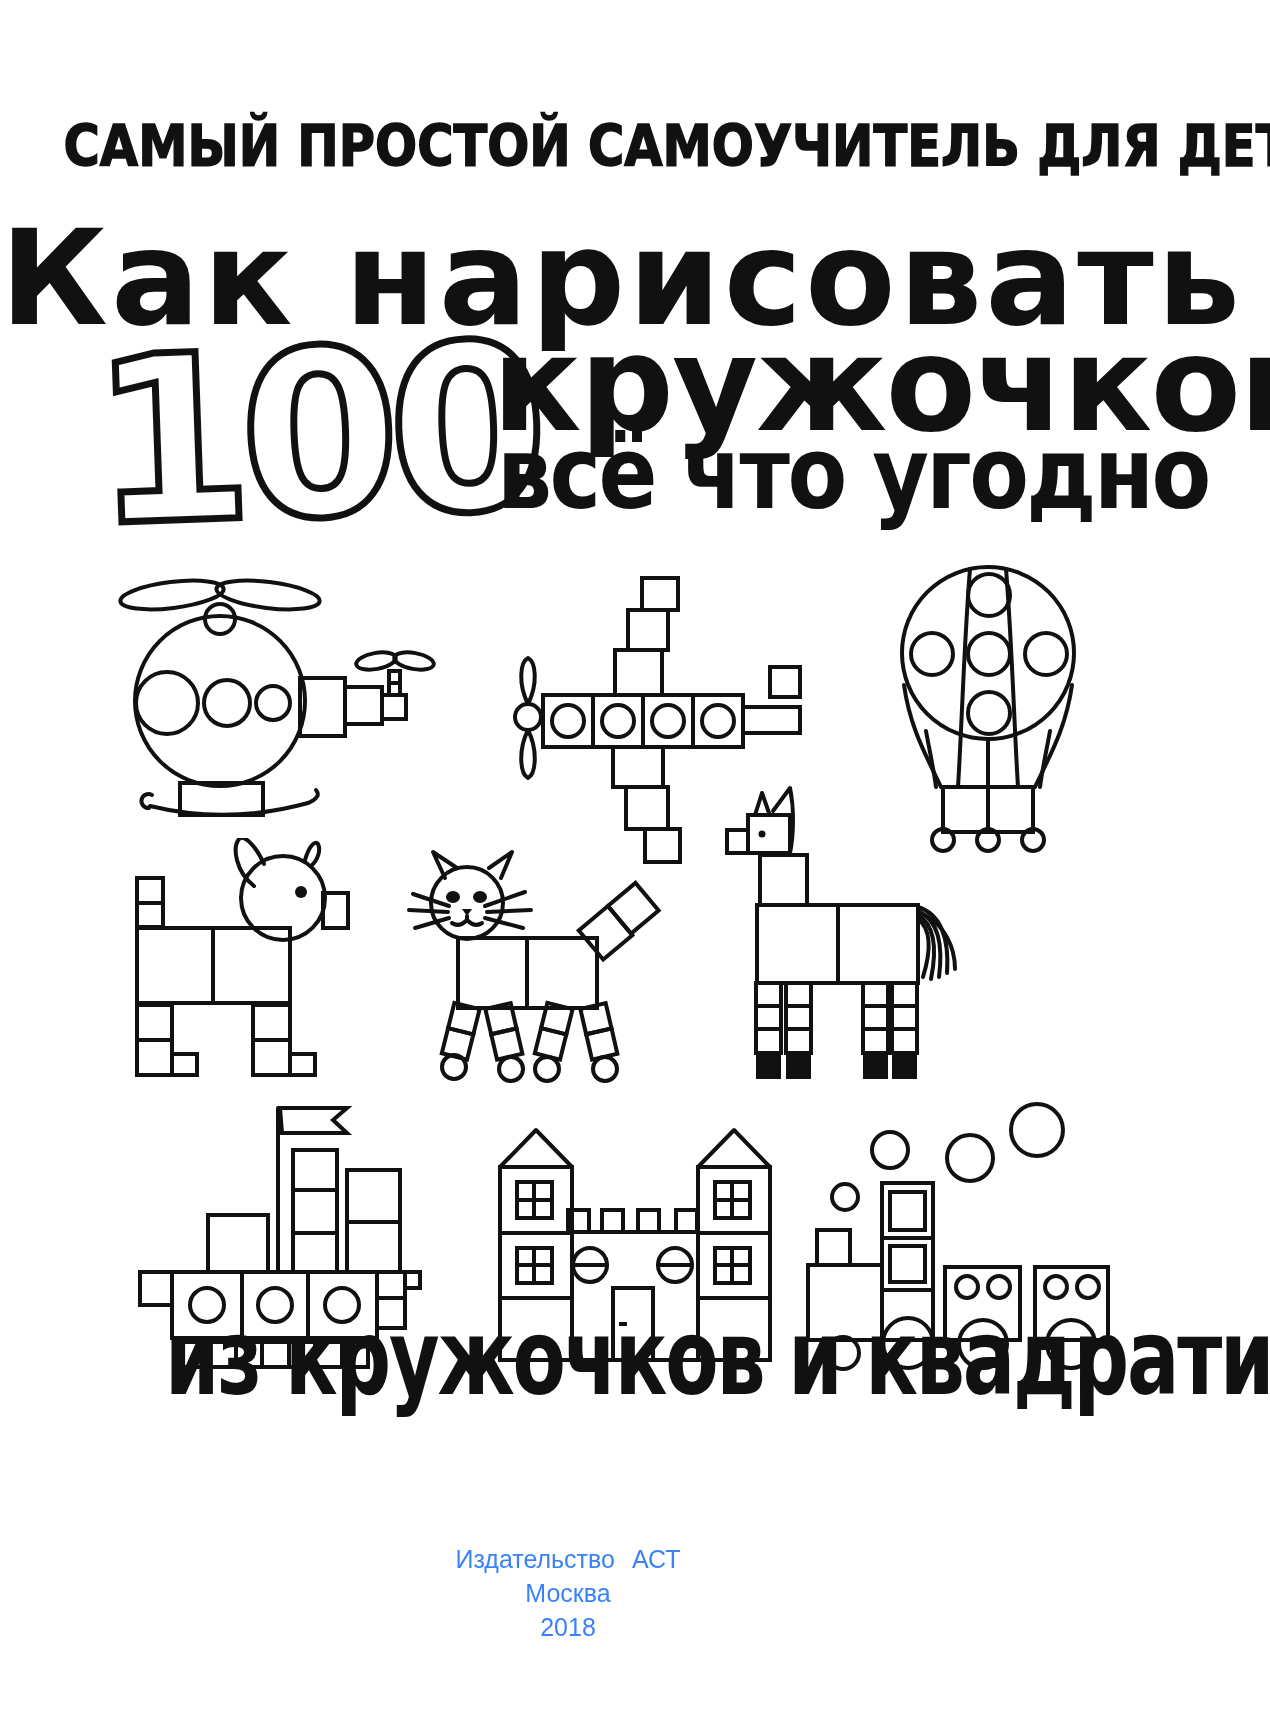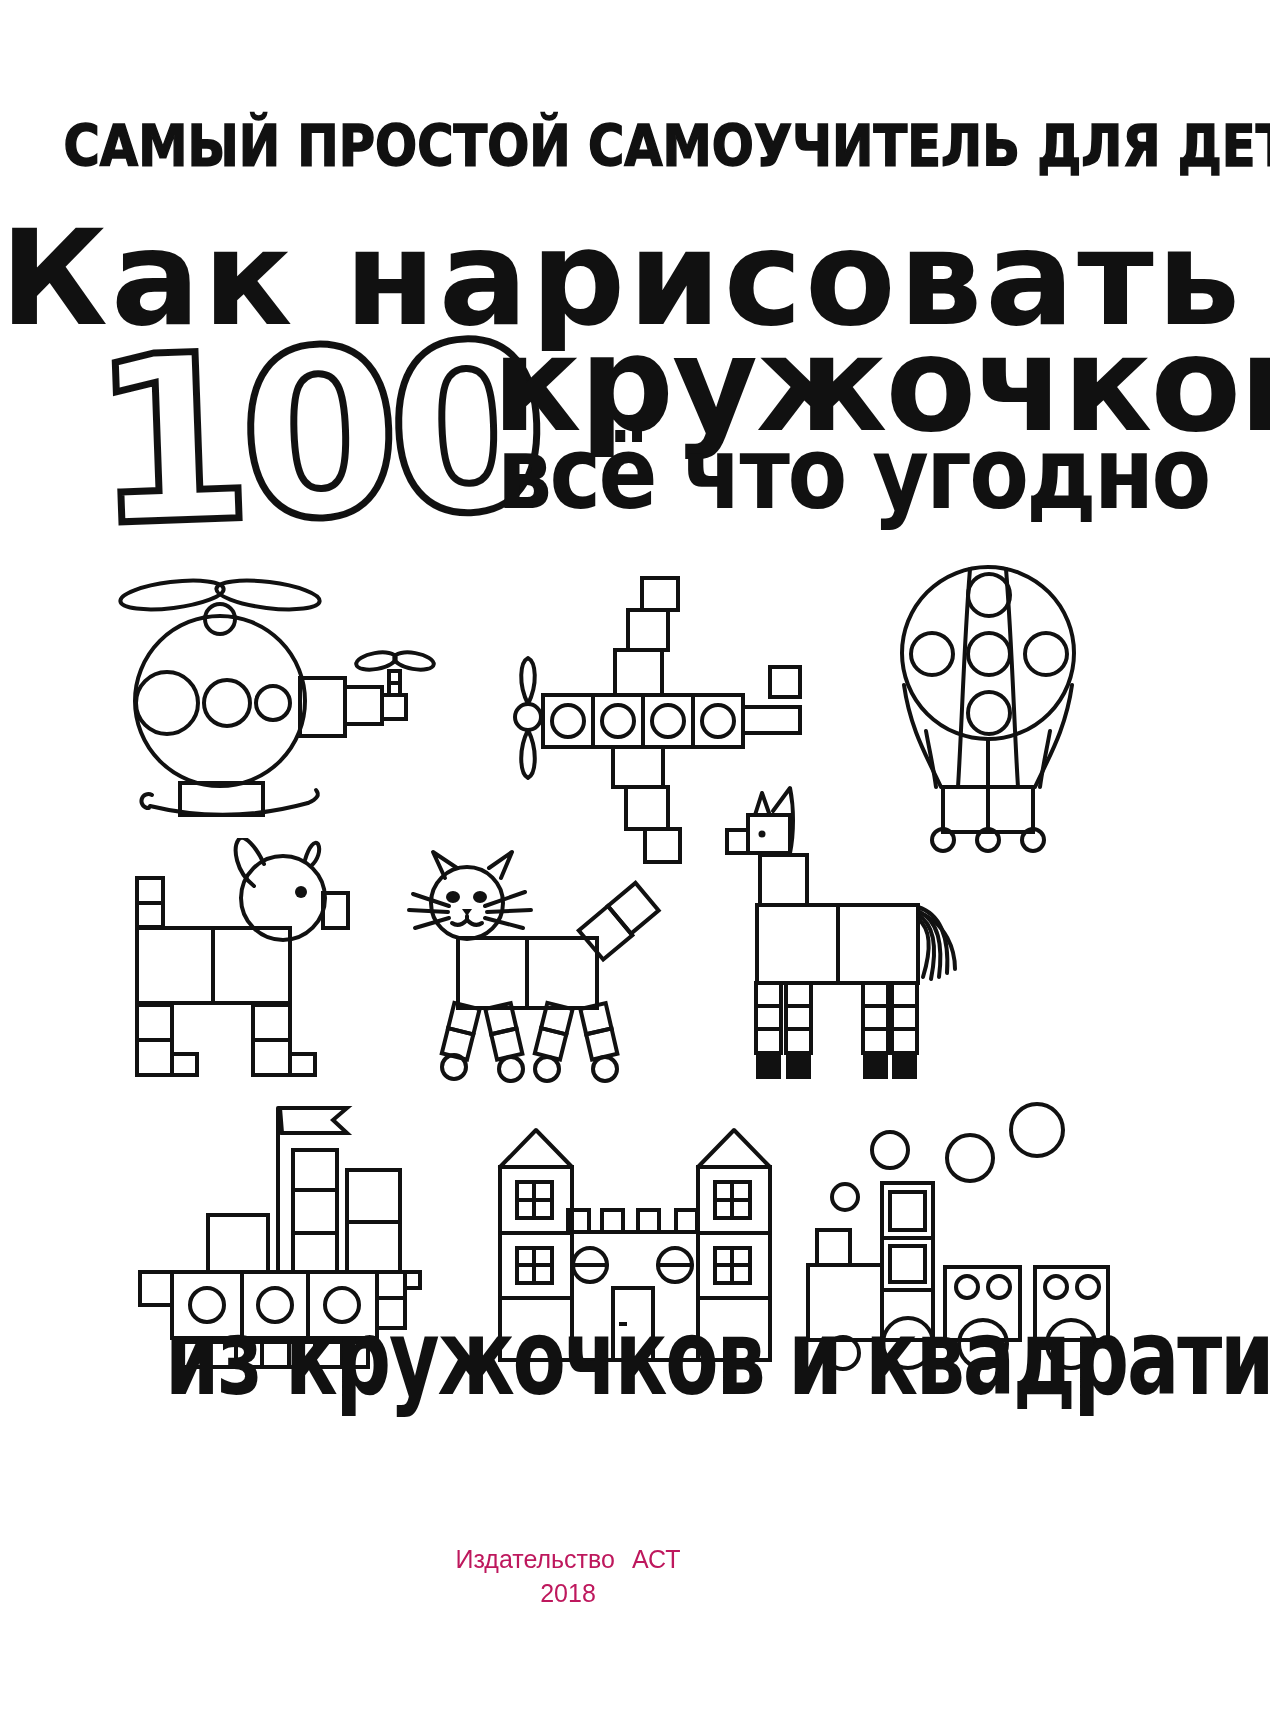--- a/index.html
+++ b/index.html
@@ -31,21 +31,21 @@
     line-height:1; letter-spacing:-3px; white-space:nowrap;
     transform:scale(0.87,1); transform-origin:left top;
   }
   .subtitle {
     position:absolute; top:1306px; left:0; width:100%; text-align:center;
     font-size:105px; font-weight:bold; white-space:nowrap; letter-spacing:-3px;
     line-height:1; transform:scale(0.74,1); transform-origin:center top;
   }
   .imprint {
     position:absolute; top:1542px; left:0; width:1136px; text-align:center;
-    font-family:"Liberation Sans", sans-serif; font-size:25px; line-height:34px; color:#be185d;
+    font-family:"Liberation Sans", sans-serif; font-size:25px; line-height:34px; color:#3b82f6;
   }
   .imprint .pub { word-spacing:10px; }
   .art { position:absolute; }
   .art * { stroke:#111; stroke-width:4px; fill:none; stroke-linecap:round; stroke-linejoin:round; }
   .art .fill { fill:#111; stroke:none; }
   .art .sq { stroke-linejoin:miter; }
 </style>
 </head>
 <body>
 
@@ -294,16 +294,17 @@
     <rect class="sq" x="235" y="169" width="73" height="73"></rect>
     <circle cx="256" cy="189" r="11"></circle>
     <circle cx="288" cy="189" r="11"></circle>
     <circle cx="271" cy="246" r="24"></circle>
   </svg>
 
   <div class="subtitle">из кружочков и квадратиков</div>
 
   <div class="imprint">
     <div class="pub">Издательство АСТ</div>
+    <div>Москва</div>
     <div>2018</div>
   </div>
 
 </div>
 
 </body></html>

